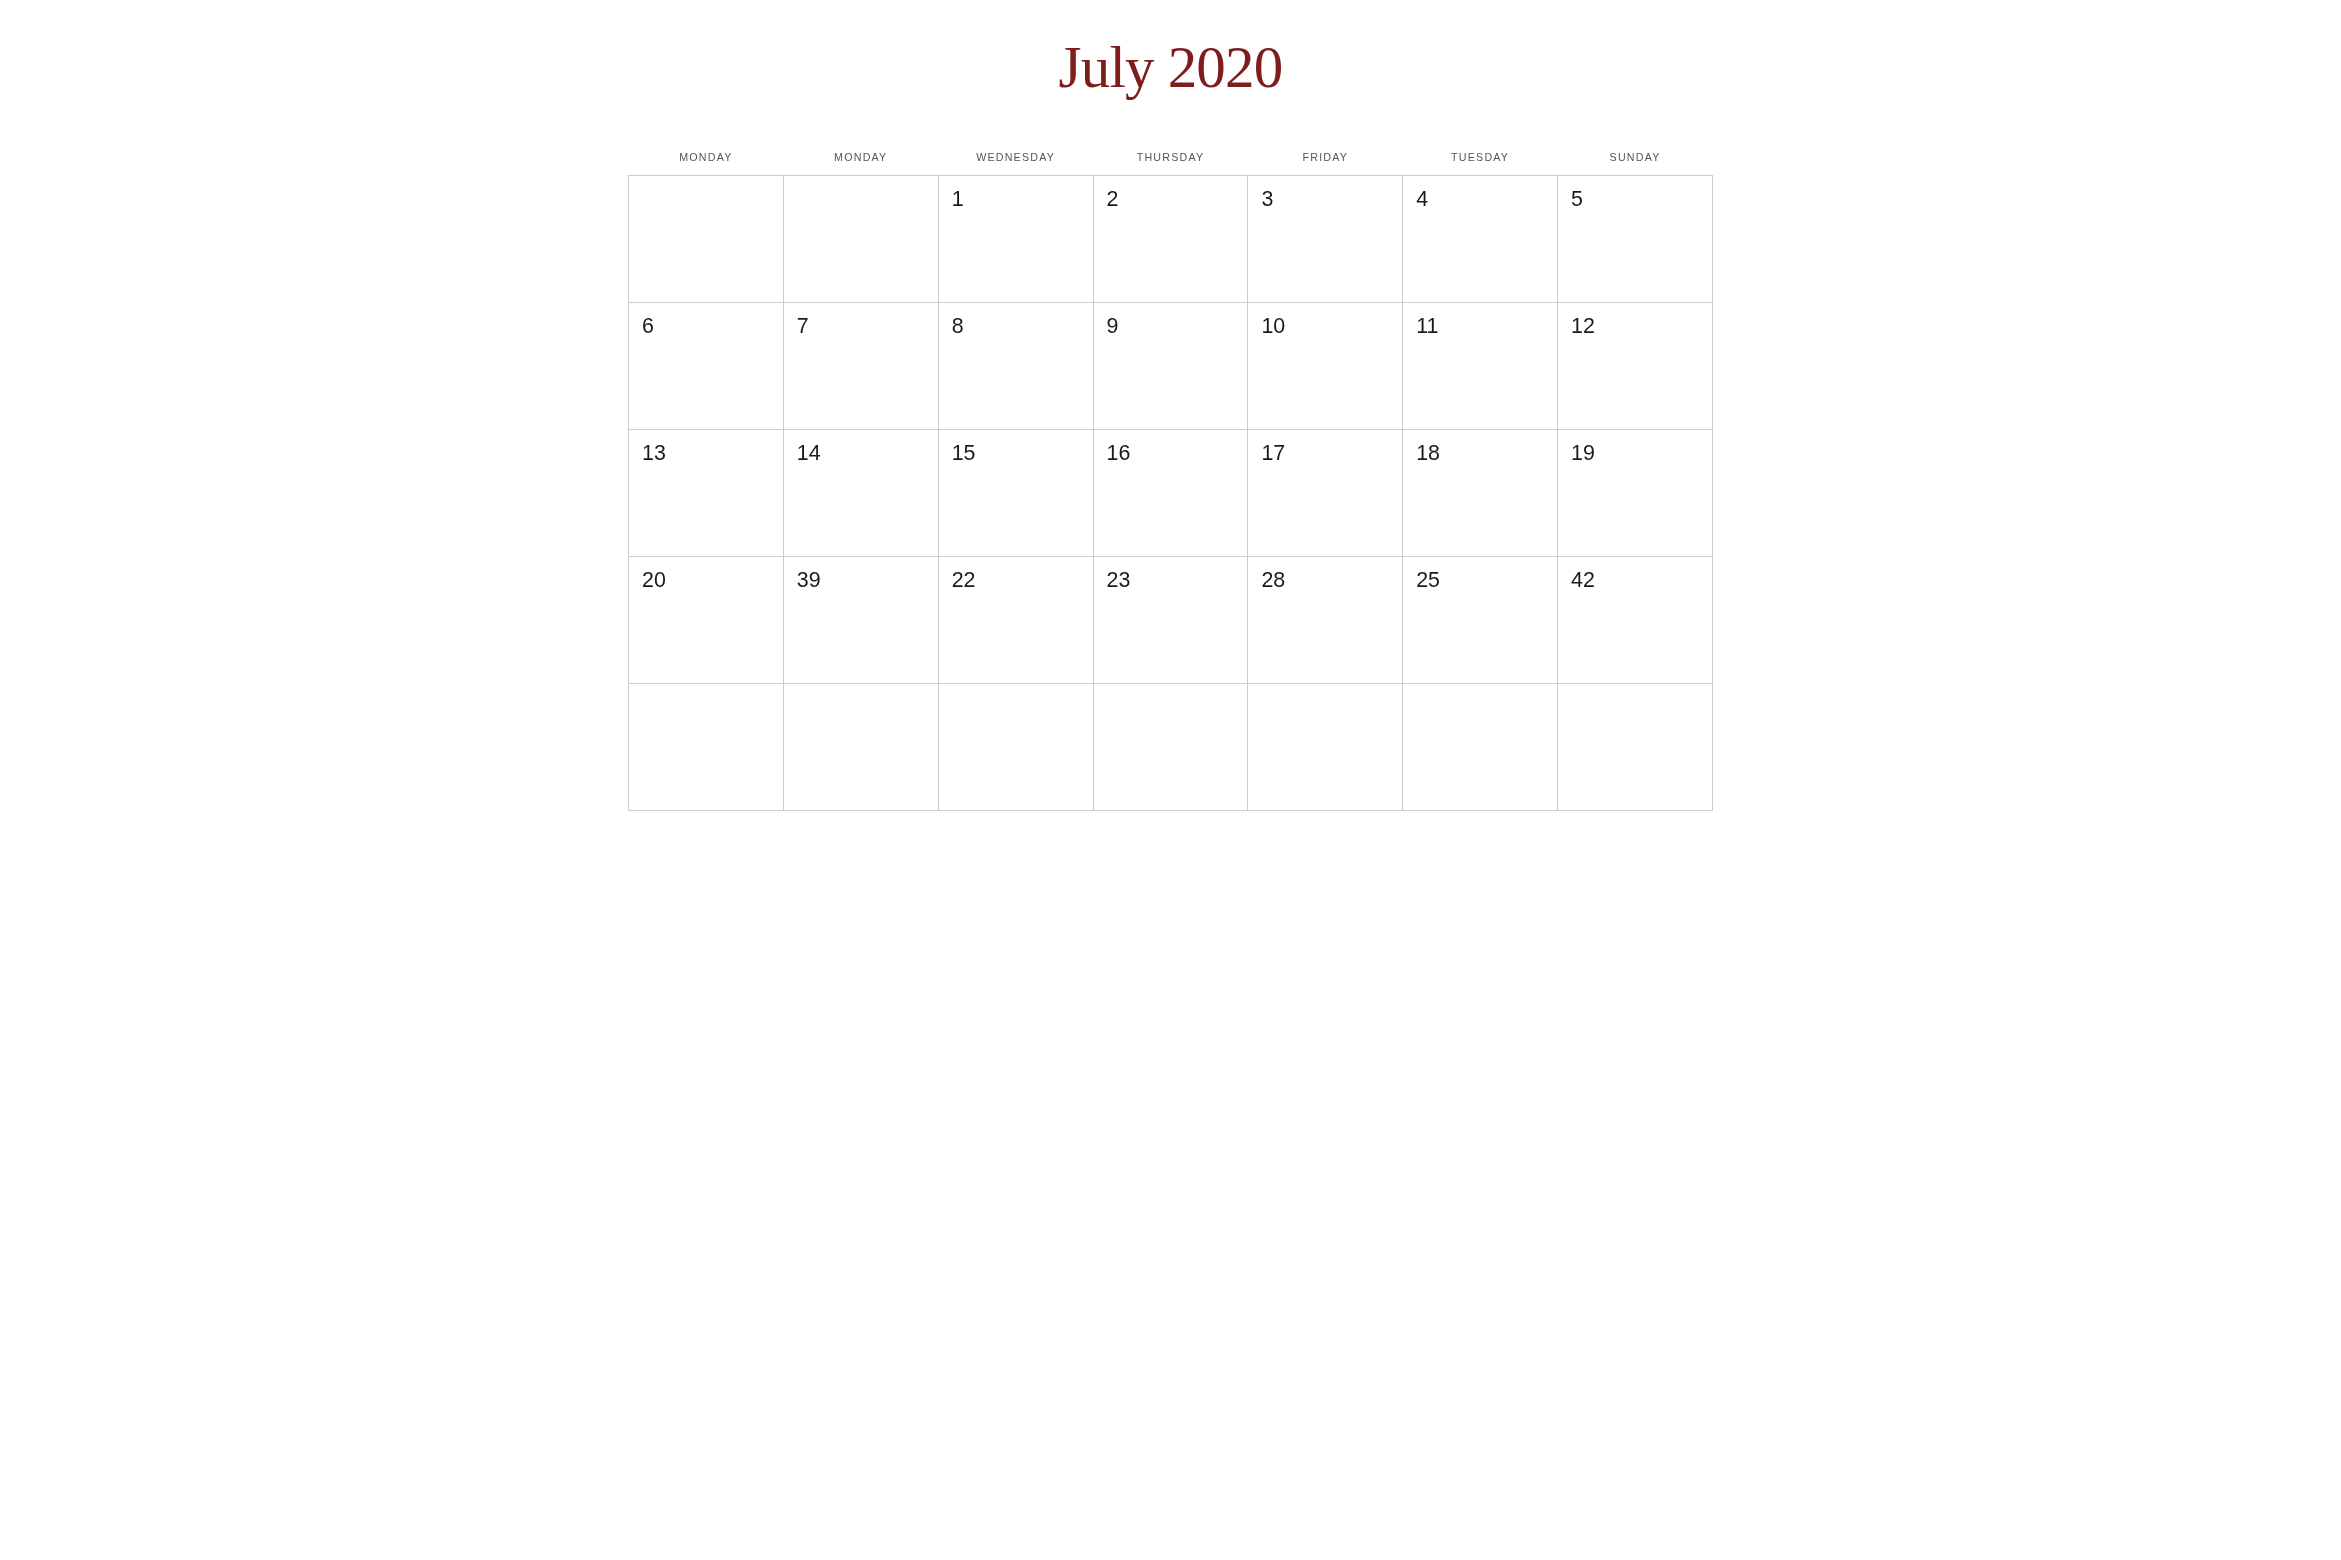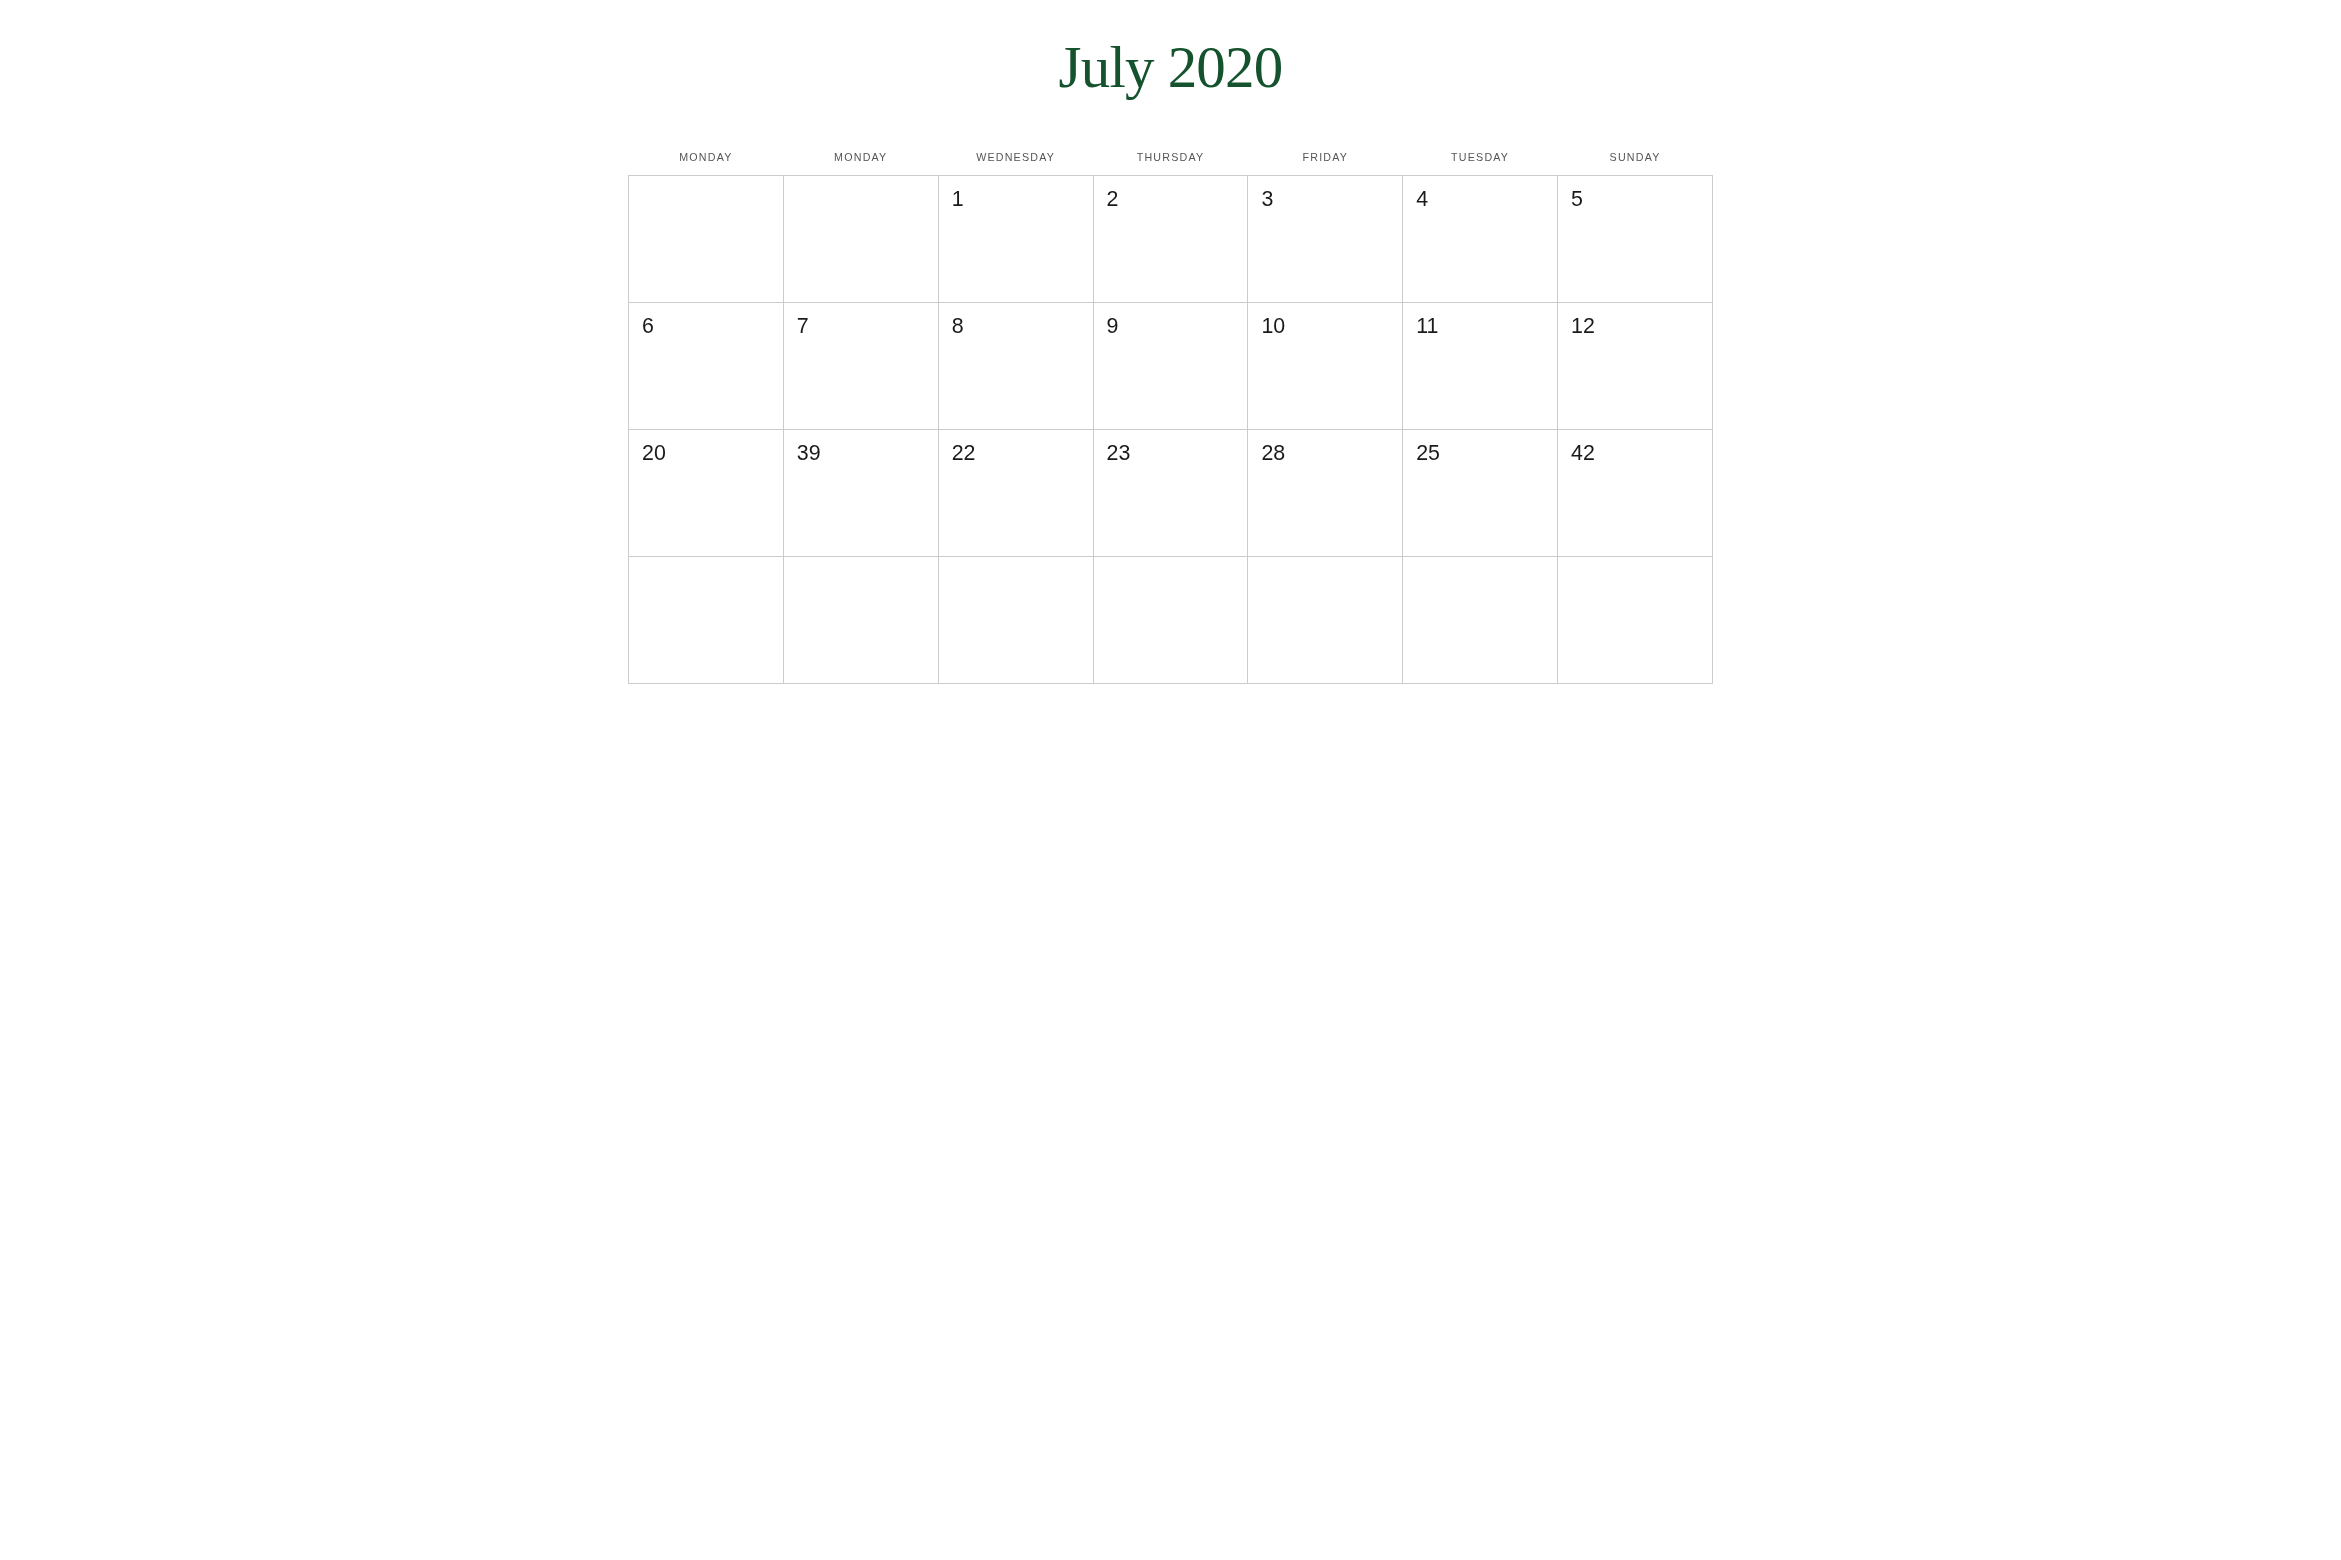--- a/index.html
+++ b/index.html
@@ -14,21 +14,21 @@
       display: flex;
       flex-direction: column;
       align-items: center;
       padding: 33px 25px 25px 25px;
       min-height: 100vh;
     }
 
     .calendar-title {
       font-size: 59px;
       font-weight: 400;
-      color: #14532d;
+      color: #7f1d1d;
       margin-bottom: 41px;
       font-family: 'Georgia', serif;
       letter-spacing: -0.8px;
     }
 
     .calendar-container {
       width: 100%;
       max-width: 1085px;
     }
 
@@ -93,20 +93,29 @@
         <tr>
           <td class="calendar-cell"><span class="day-number">6</span></td>
           <td class="calendar-cell"><span class="day-number">7</span></td>
           <td class="calendar-cell"><span class="day-number">8</span></td>
           <td class="calendar-cell"><span class="day-number">9</span></td>
           <td class="calendar-cell"><span class="day-number">10</span></td>
           <td class="calendar-cell"><span class="day-number">11</span></td>
           <td class="calendar-cell"><span class="day-number">12</span></td>
         </tr>
         <tr>
+          <td class="calendar-cell"><span class="day-number">13</span></td>
+          <td class="calendar-cell"><span class="day-number">14</span></td>
+          <td class="calendar-cell"><span class="day-number">15</span></td>
+          <td class="calendar-cell"><span class="day-number">16</span></td>
+          <td class="calendar-cell"><span class="day-number">17</span></td>
+          <td class="calendar-cell"><span class="day-number">18</span></td>
+          <td class="calendar-cell"><span class="day-number">19</span></td>
+        </tr>
+        <tr>
           <td class="calendar-cell"><span class="day-number">20</span></td>
           <td class="calendar-cell"><span class="day-number">39</span></td>
           <td class="calendar-cell"><span class="day-number">22</span></td>
           <td class="calendar-cell"><span class="day-number">23</span></td>
           <td class="calendar-cell"><span class="day-number">28</span></td>
           <td class="calendar-cell"><span class="day-number">25</span></td>
           <td class="calendar-cell"><span class="day-number">42</span></td>
         </tr>
         <tr>
           <td class="calendar-cell"></td>

